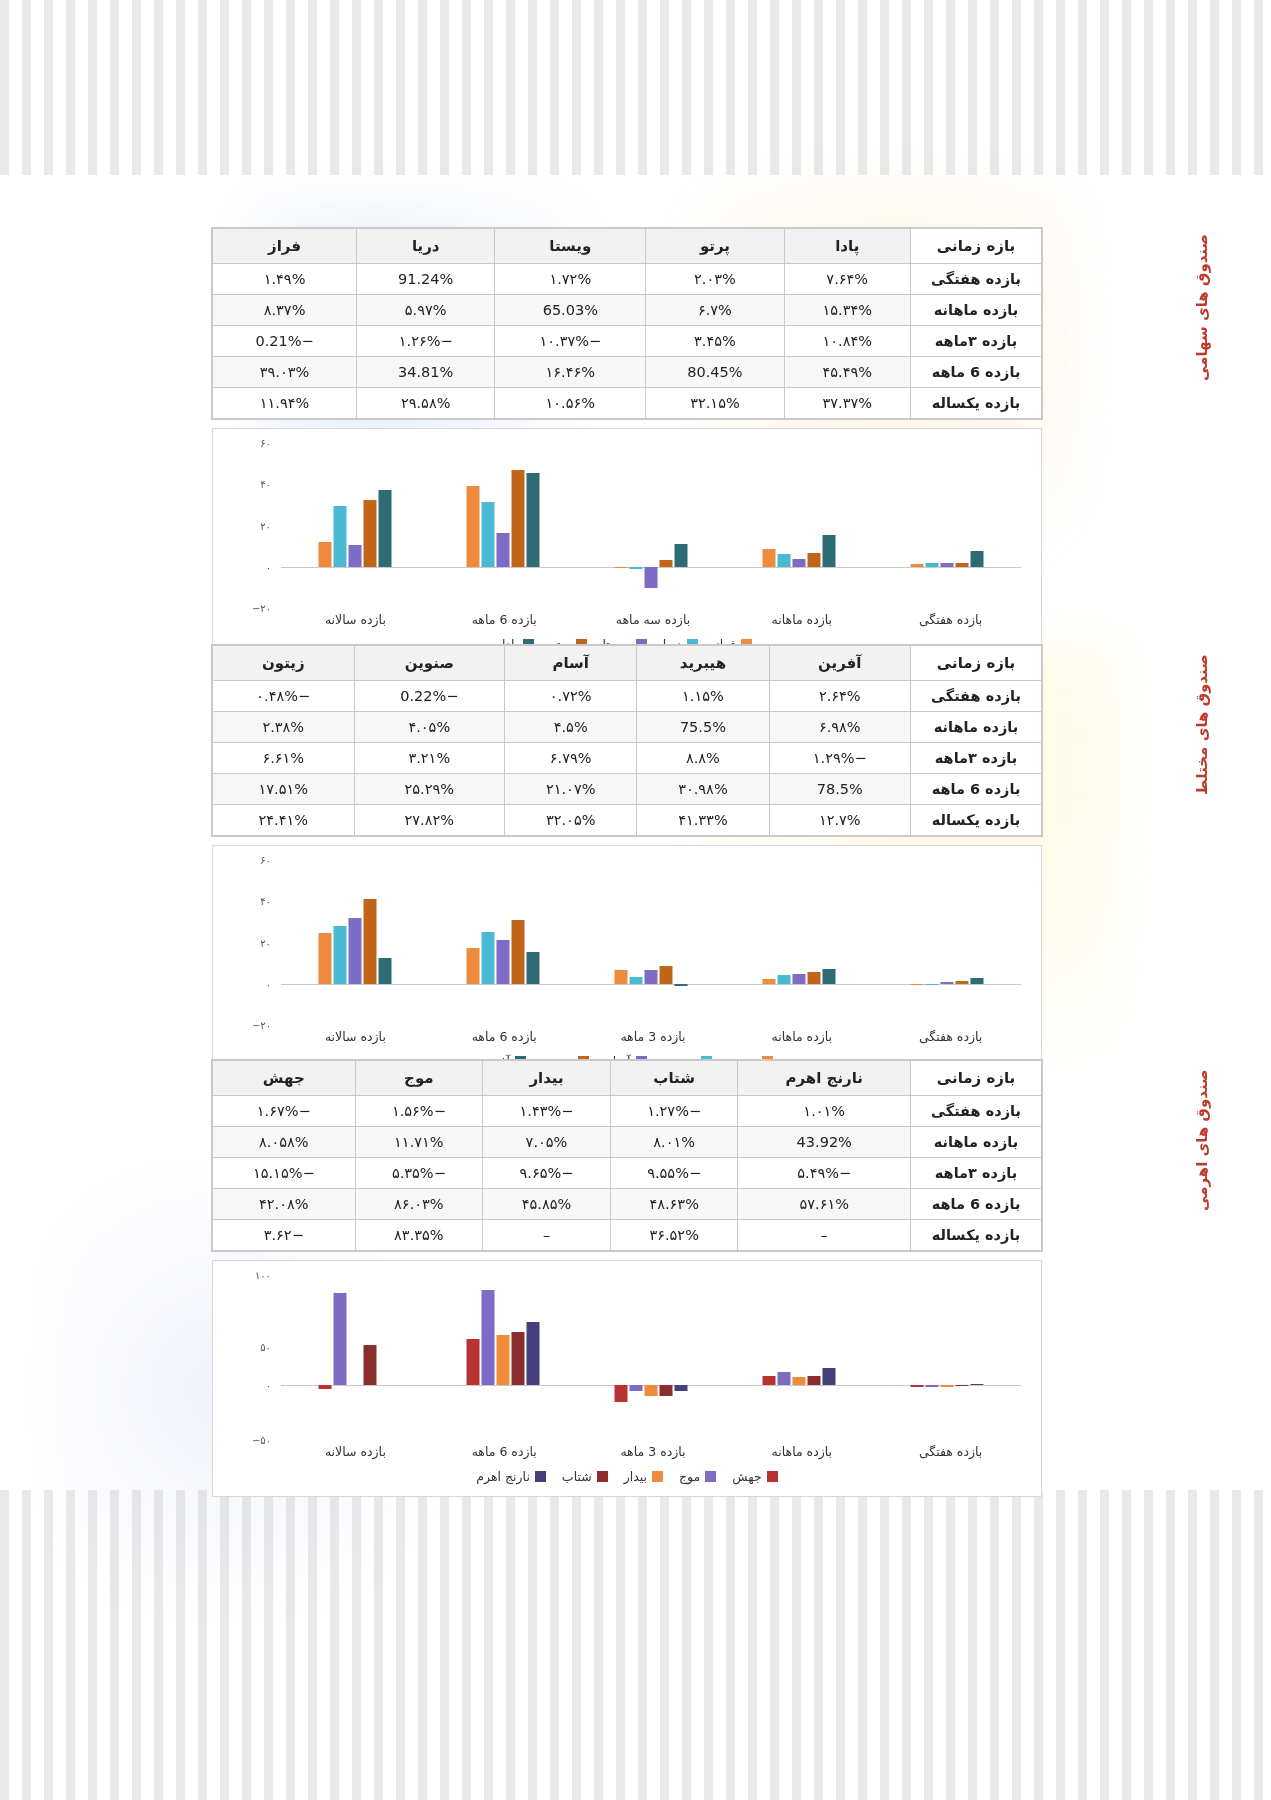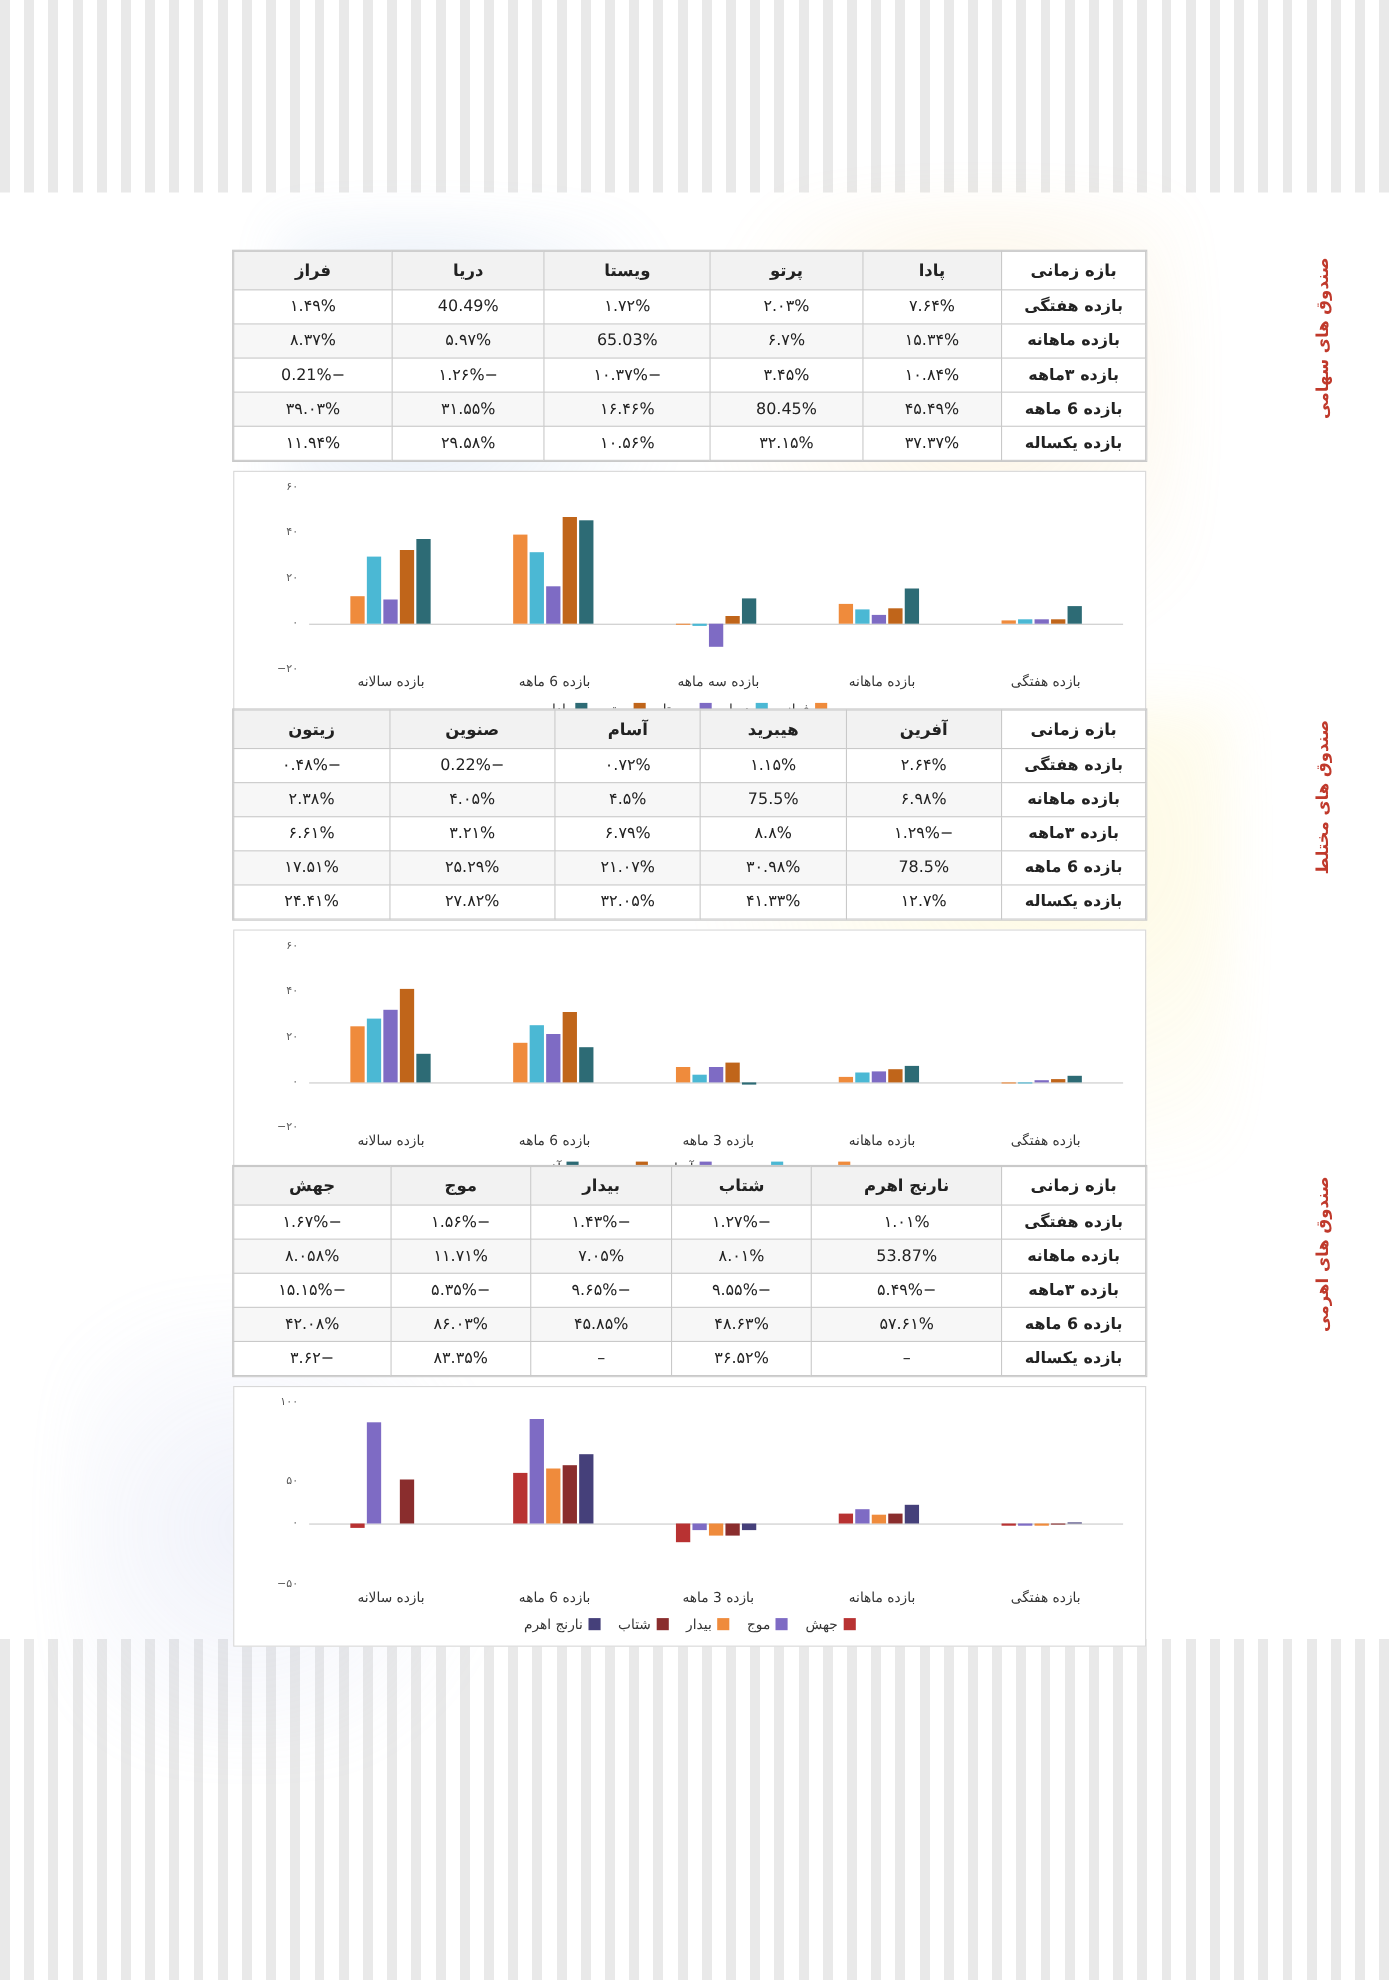--- a/index.html
+++ b/index.html
@@ -114,21 +114,21 @@
         <th>دریا</th>
         <th>فراز</th>
       </tr>
     </thead>
     <tbody>
       <tr>
         <td class="label">بازده هفتگی</td>
         <td>۷.۶۴%</td>
         <td>۲.۰۳%</td>
         <td>۱.۷۲%</td>
-        <td>40.49%</td>
+        <td>91.24%</td>
         <td>۱.۴۹%</td>
       </tr>
       <tr>
         <td class="label">بازده ماهانه</td>
         <td>۱۵.۳۴%</td>
         <td>۶.۷%</td>
         <td>65.03%</td>
         <td>۵.۹۷%</td>
         <td>۸.۳۷%</td>
       </tr>
@@ -138,21 +138,21 @@
         <td>۳.۴۵%</td>
         <td>−۱۰.۳۷%</td>
         <td>−۱.۲۶%</td>
         <td>−0.21%</td>
       </tr>
       <tr>
         <td class="label">بازده 6 ماهه</td>
         <td>۴۵.۴۹%</td>
         <td>80.45%</td>
         <td>۱۶.۴۶%</td>
-        <td>۳۱.۵۵%</td>
+        <td>34.81%</td>
         <td>۳۹.۰۳%</td>
       </tr>
       <tr>
         <td class="label">بازده یکساله</td>
         <td>۳۷.۳۷%</td>
         <td>۳۲.۱۵%</td>
         <td>۱۰.۵۶%</td>
         <td>۲۹.۵۸%</td>
         <td>۱۱.۹۴%</td>
       </tr>
@@ -419,21 +419,21 @@
       <tr>
         <td class="label">بازده هفتگی</td>
         <td>۱.۰۱%</td>
         <td>−۱.۲۷%</td>
         <td>−۱.۴۳%</td>
         <td>−۱.۵۶%</td>
         <td>−۱.۶۷%</td>
       </tr>
       <tr>
         <td class="label">بازده ماهانه</td>
-        <td>53.87%</td>
+        <td>43.92%</td>
         <td>۸.۰۱%</td>
         <td>۷.۰۵%</td>
         <td>۱۱.۷۱%</td>
         <td>۸.۰۵۸%</td>
       </tr>
       <tr>
         <td class="label">بازده ۳ماهه</td>
         <td>−۵.۴۹%</td>
         <td>−۹.۵۵%</td>
         <td>−۹.۶۵%</td>

